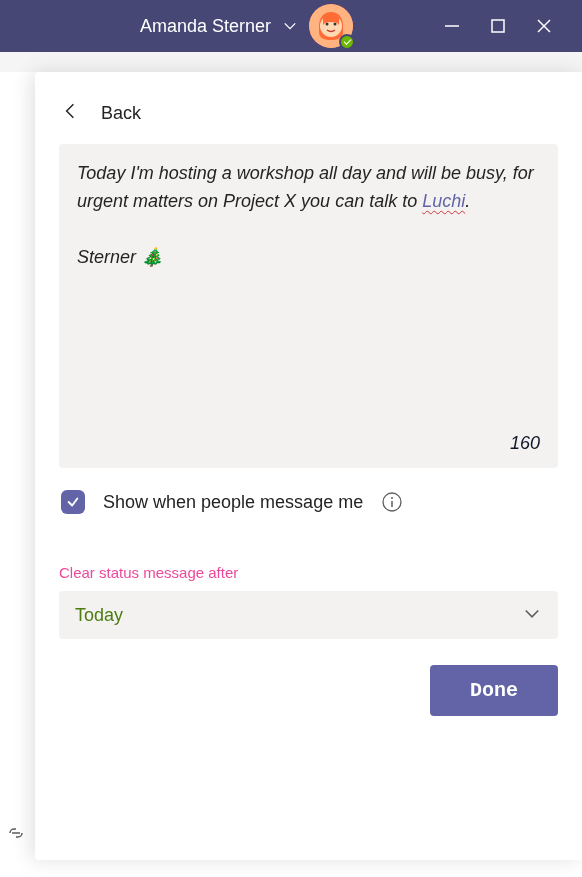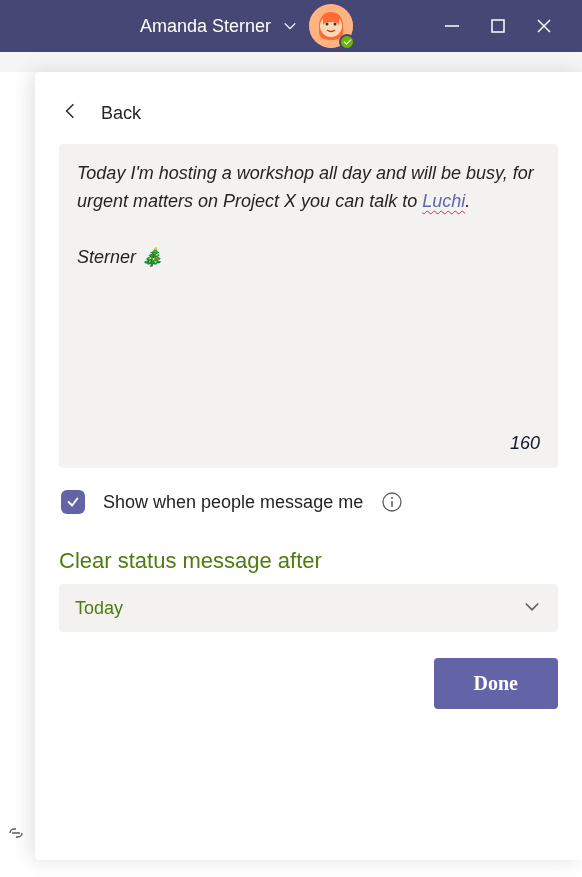--- a/index.html
+++ b/index.html
@@ -172,23 +172,23 @@
     .checkbox-label {
       font-size: 18px;
       color: #252423;
     }
     .info-icon {
       color: #605e5c;
       display: flex;
       align-items: center;
     }
     .clear-label {
-      font-size: 22px;
-      color: #4d7c0f;
-      margin-top: 12px;
+      font-size: 15px;
+      color: #ec4899;
+      margin-top: 28px;
       margin-bottom: 10px;
     }
     .dropdown {
       background: #f3f2f1;
       border-radius: 4px;
       padding: 12px 16px;
       display: flex;
       align-items: center;
       justify-content: space-between;
       cursor: pointer;
@@ -204,21 +204,21 @@
     }
     .done-button {
       background: #6264a7;
       color: #ffffff;
       border: none;
       border-radius: 4px;
       padding: 14px 40px;
       font-size: 20px;
       font-weight: 600;
       cursor: pointer;
-      font-family: Liberation Serif, serif;
+      font-family: Liberation Mono, monospace;
     }
     .bottom-icon {
       position: absolute;
       bottom: 28px;
       left: 4px;
       color: #605e5c;
     }
   </style>
 </head>
 <body>

